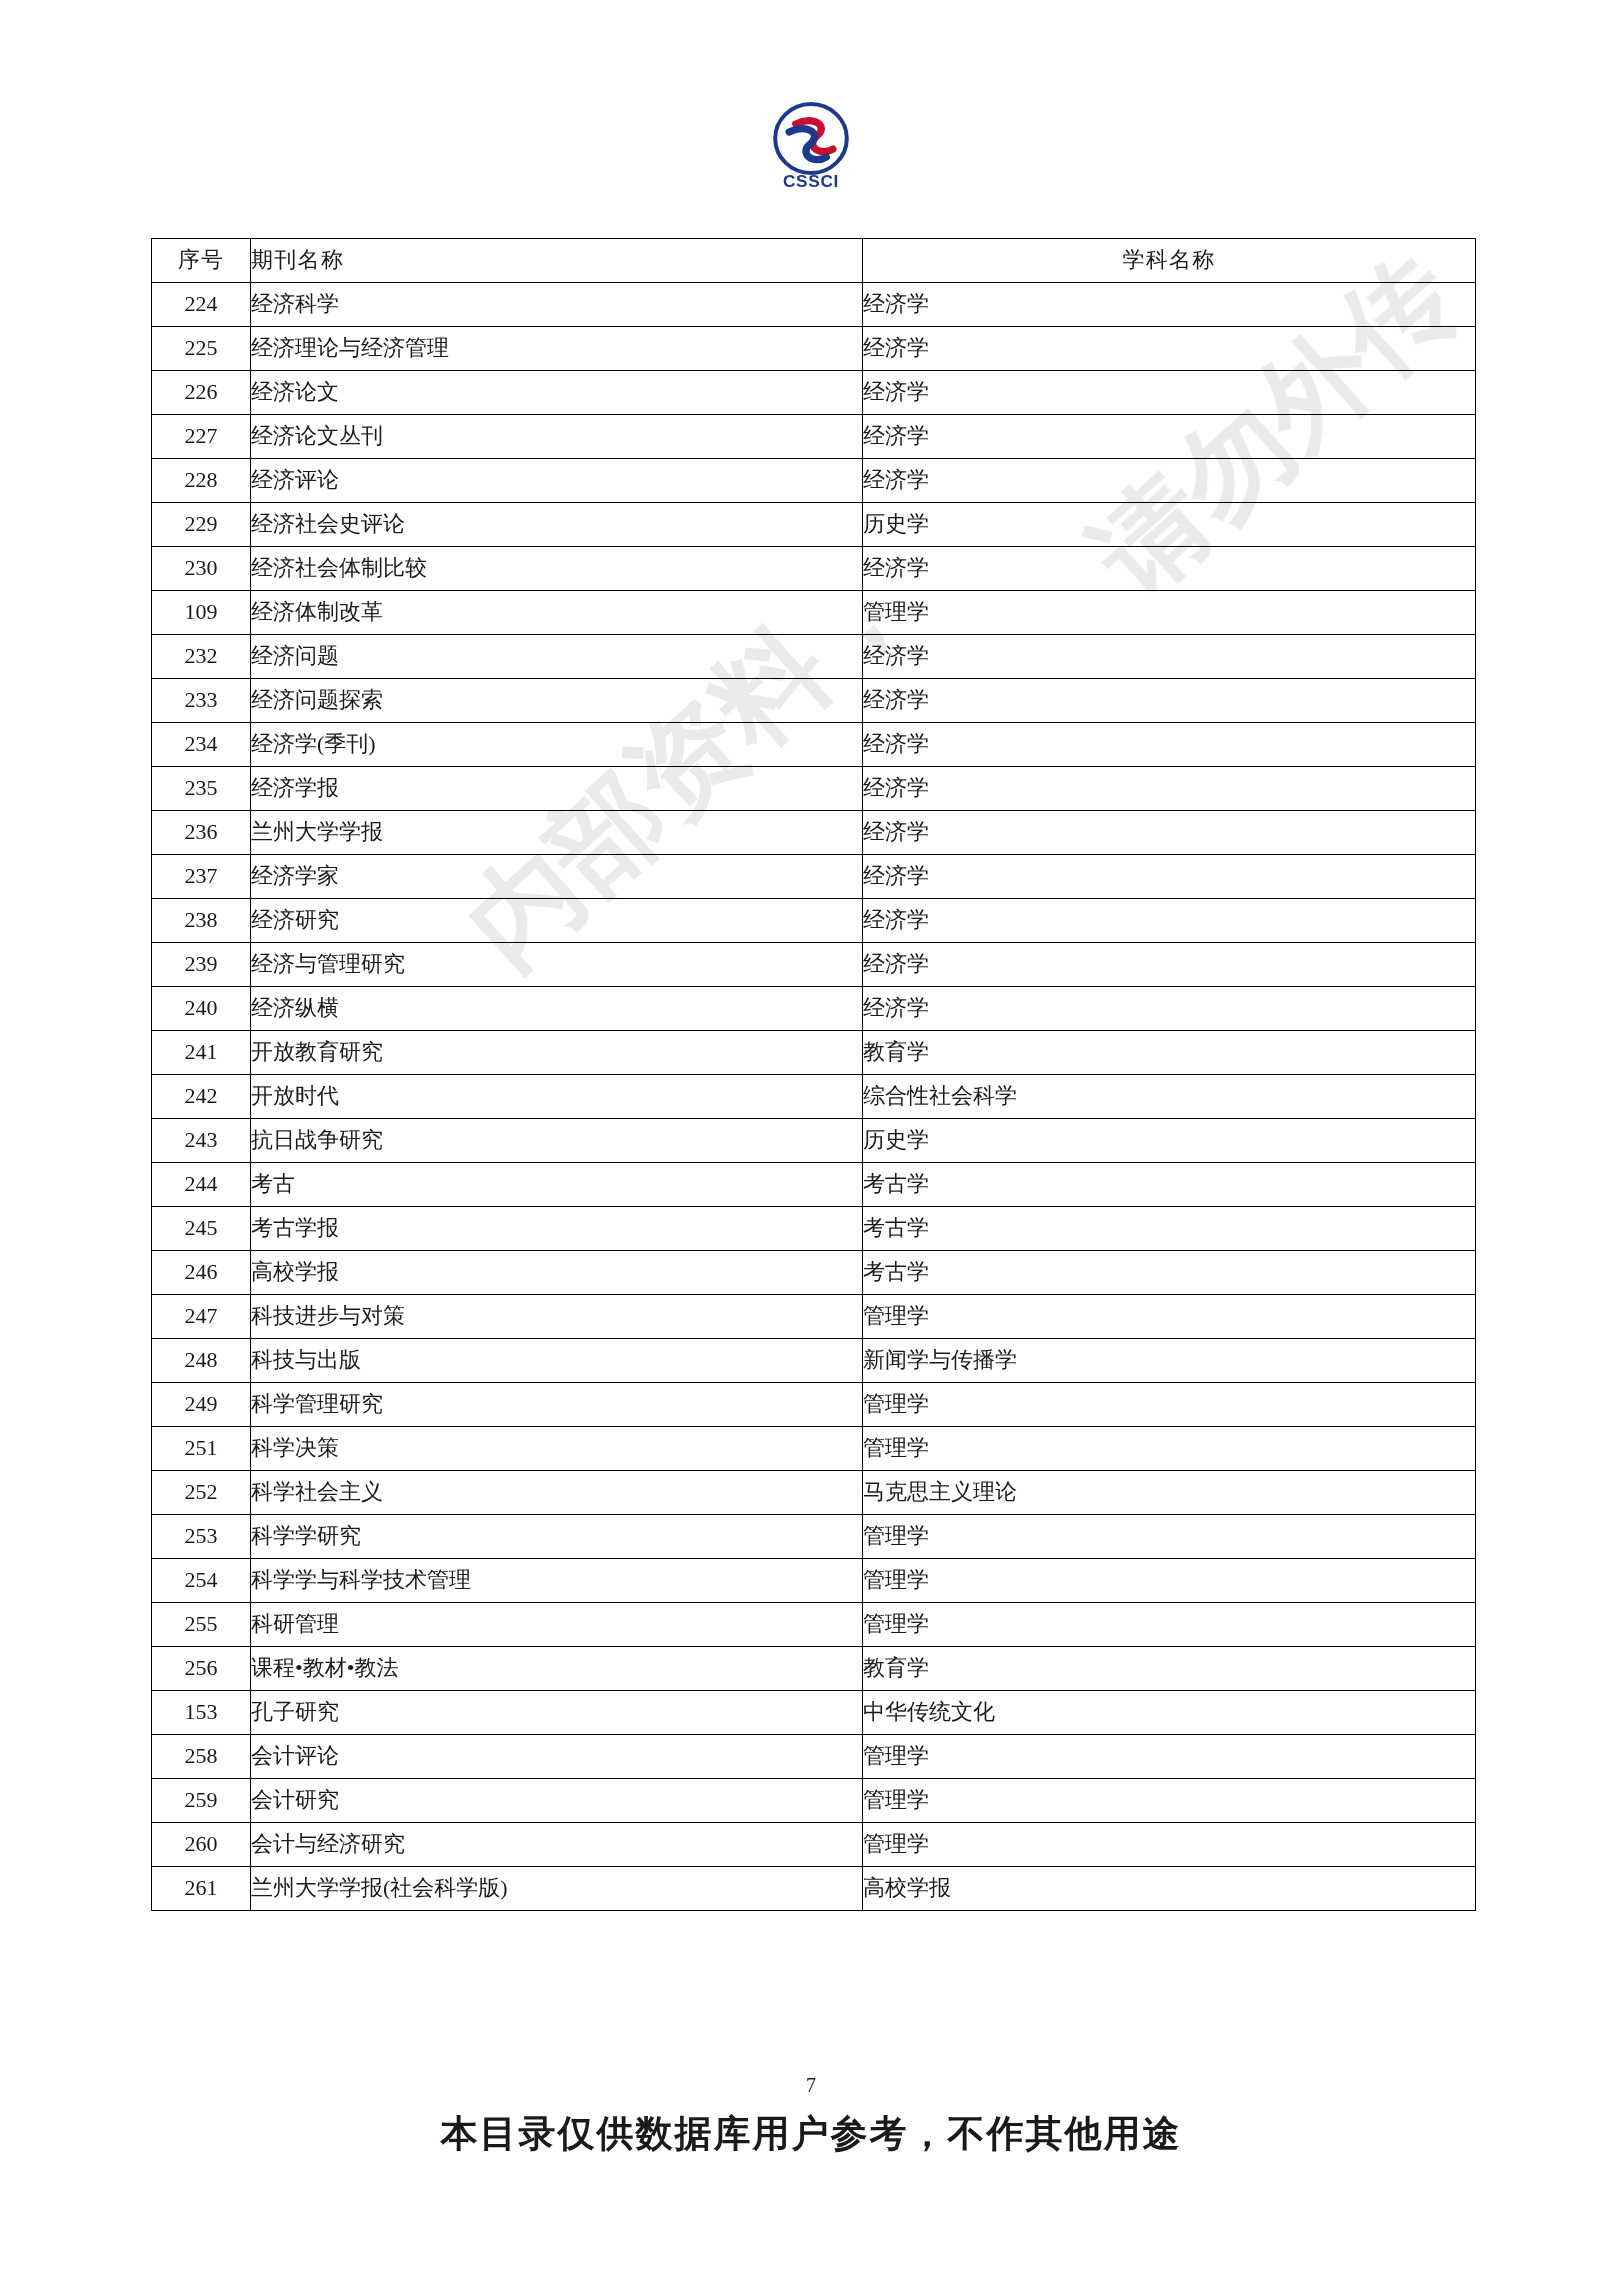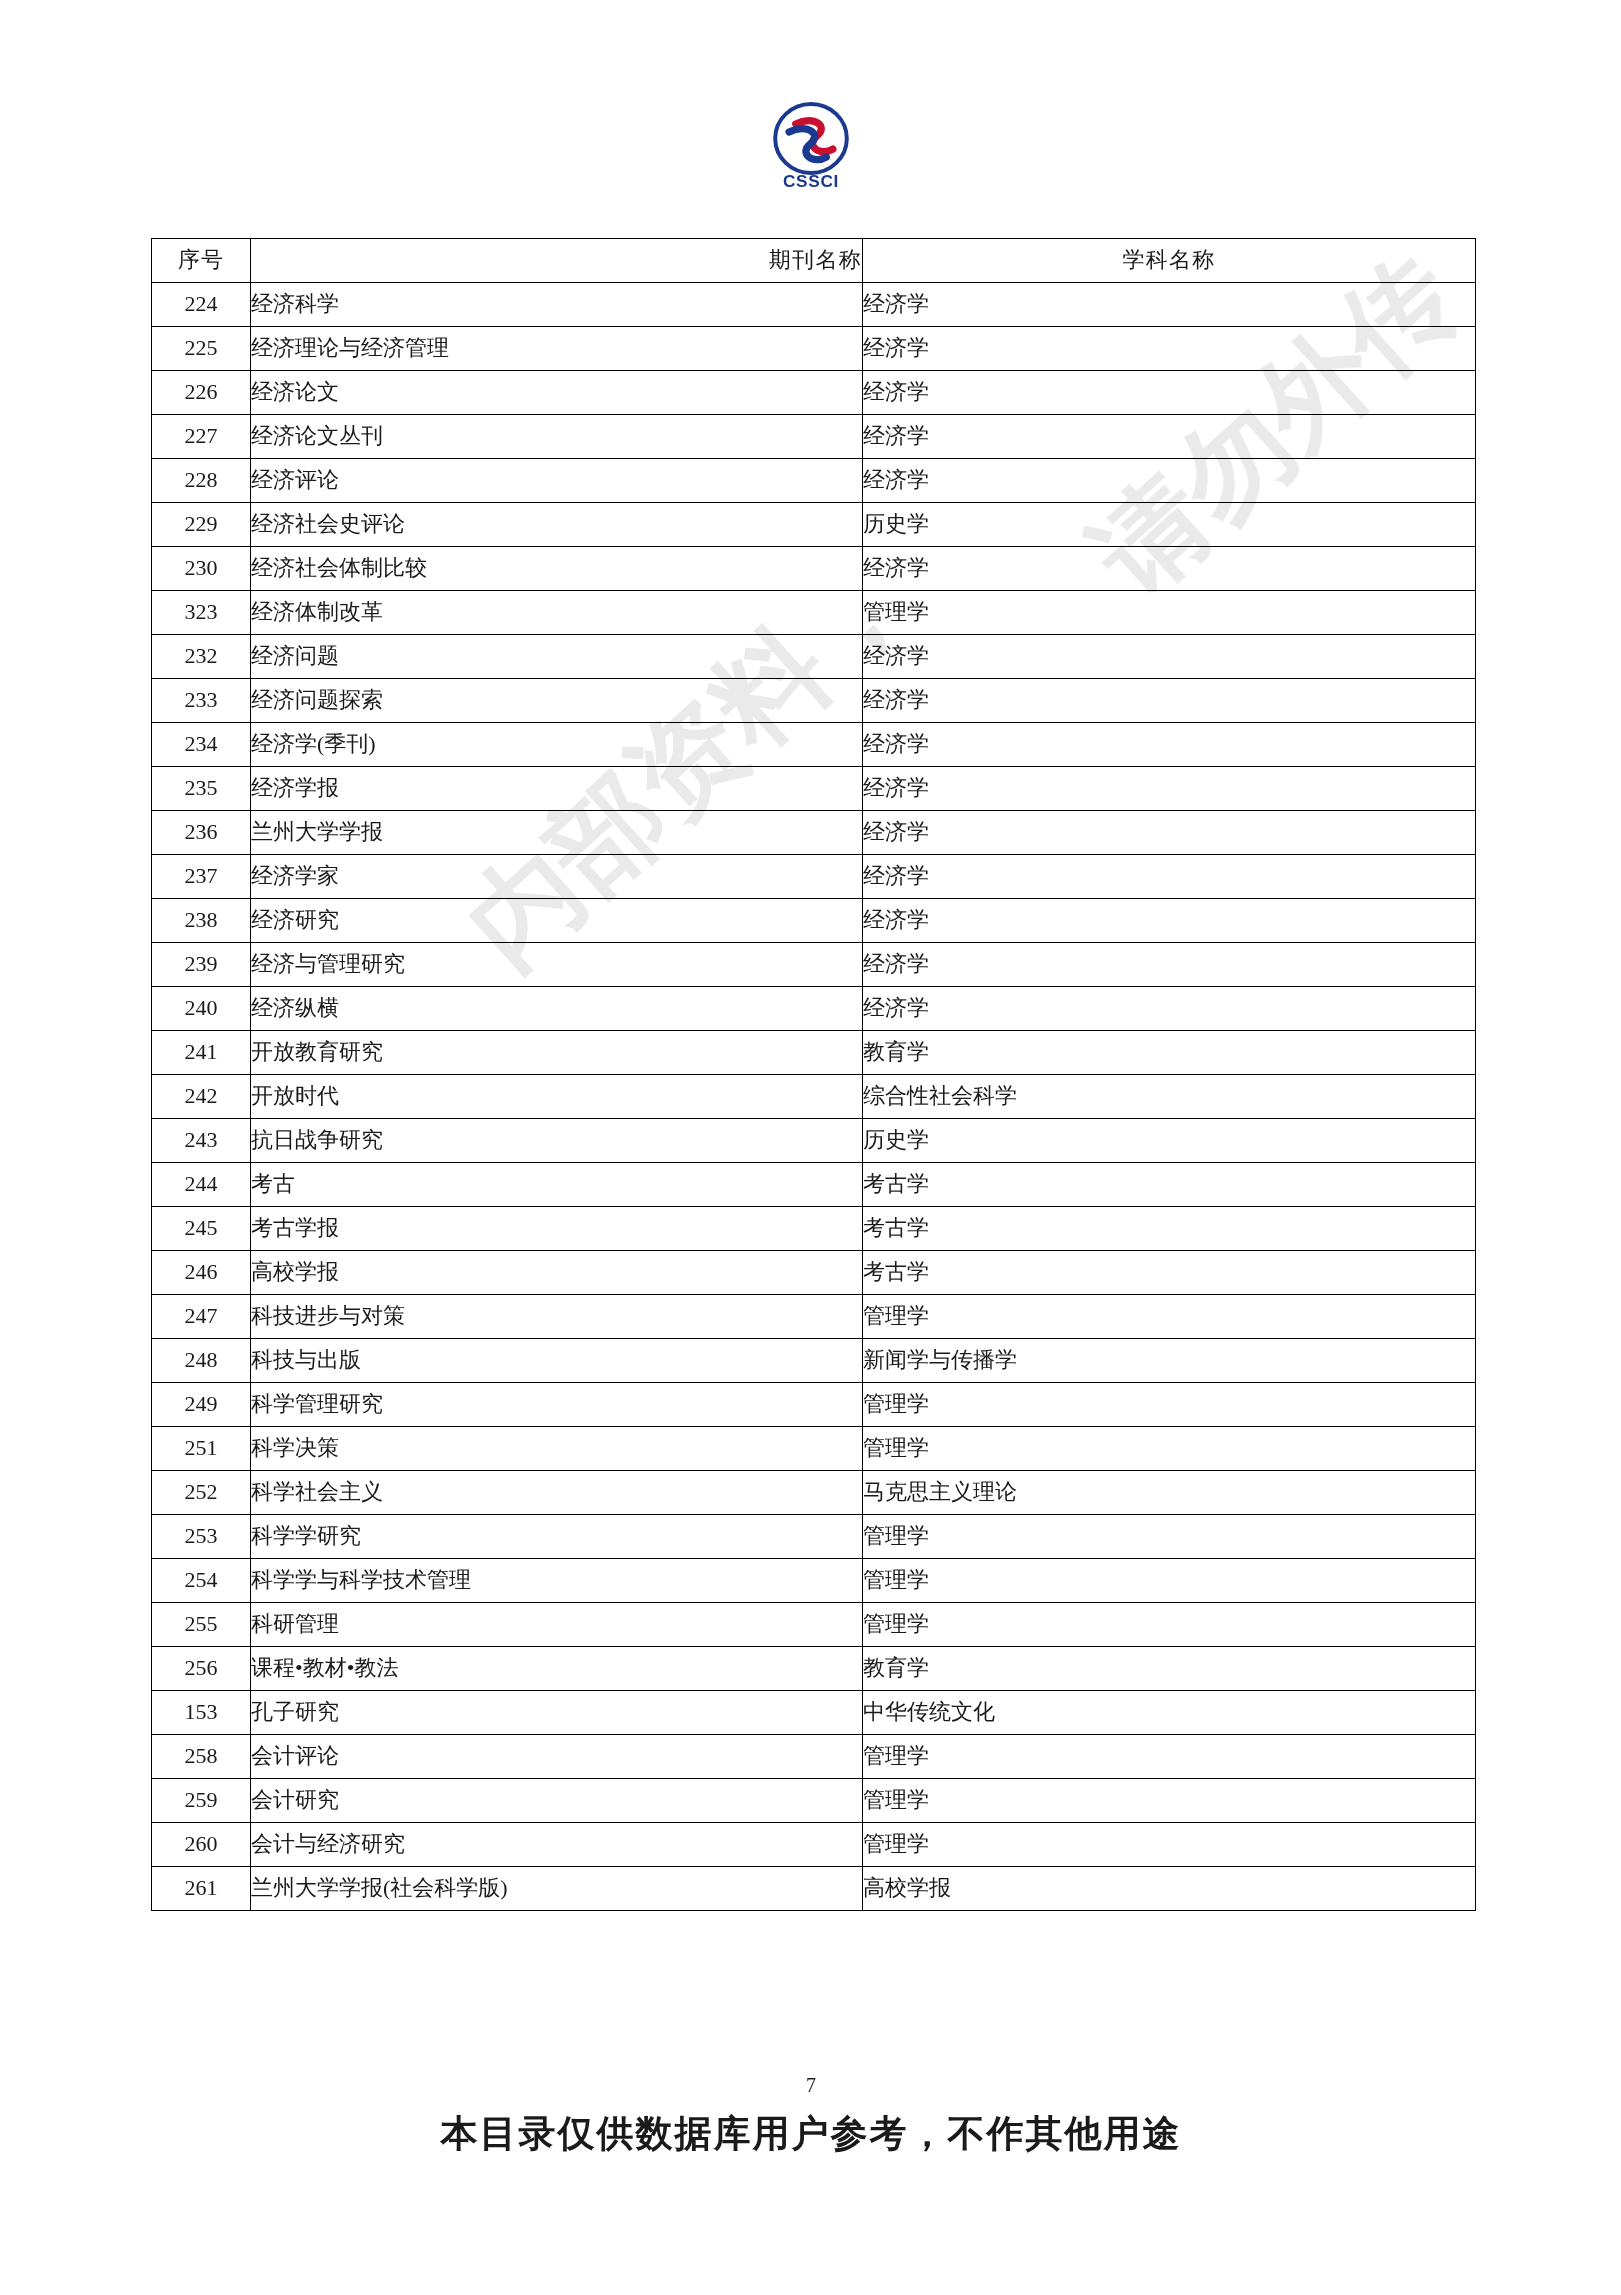--- a/index.html
+++ b/index.html
@@ -96,21 +96,21 @@
     line-height: 1.1;
     font-weight: normal;
     background: transparent;
   }
   th.col-no, td.col-no {
     width: 98px;
     text-align: center;
   }
   th.col-name, td.col-name {
     width: 611px;
-    text-align: right;
+    text-align: left;
   }
   td.col-name, td.col-subject {
     text-align: left;
   }
   td.col-name { padding-left: 22.6px; }
   th.col-subject, td.col-subject {
     width: 612px;
   }
   td.col-subject { padding-left: 18.6px; }
   thead th {
@@ -202,21 +202,21 @@
             <td class="col-no">229</td>
             <td class="col-name">经济社会史评论</td>
             <td class="col-subject">历史学</td>
           </tr>
           <tr>
             <td class="col-no">230</td>
             <td class="col-name">经济社会体制比较</td>
             <td class="col-subject">经济学</td>
           </tr>
           <tr>
-            <td class="col-no">323</td>
+            <td class="col-no">109</td>
             <td class="col-name">经济体制改革</td>
             <td class="col-subject">管理学</td>
           </tr>
           <tr>
             <td class="col-no">232</td>
             <td class="col-name">经济问题</td>
             <td class="col-subject">经济学</td>
           </tr>
           <tr>
             <td class="col-no">233</td>

